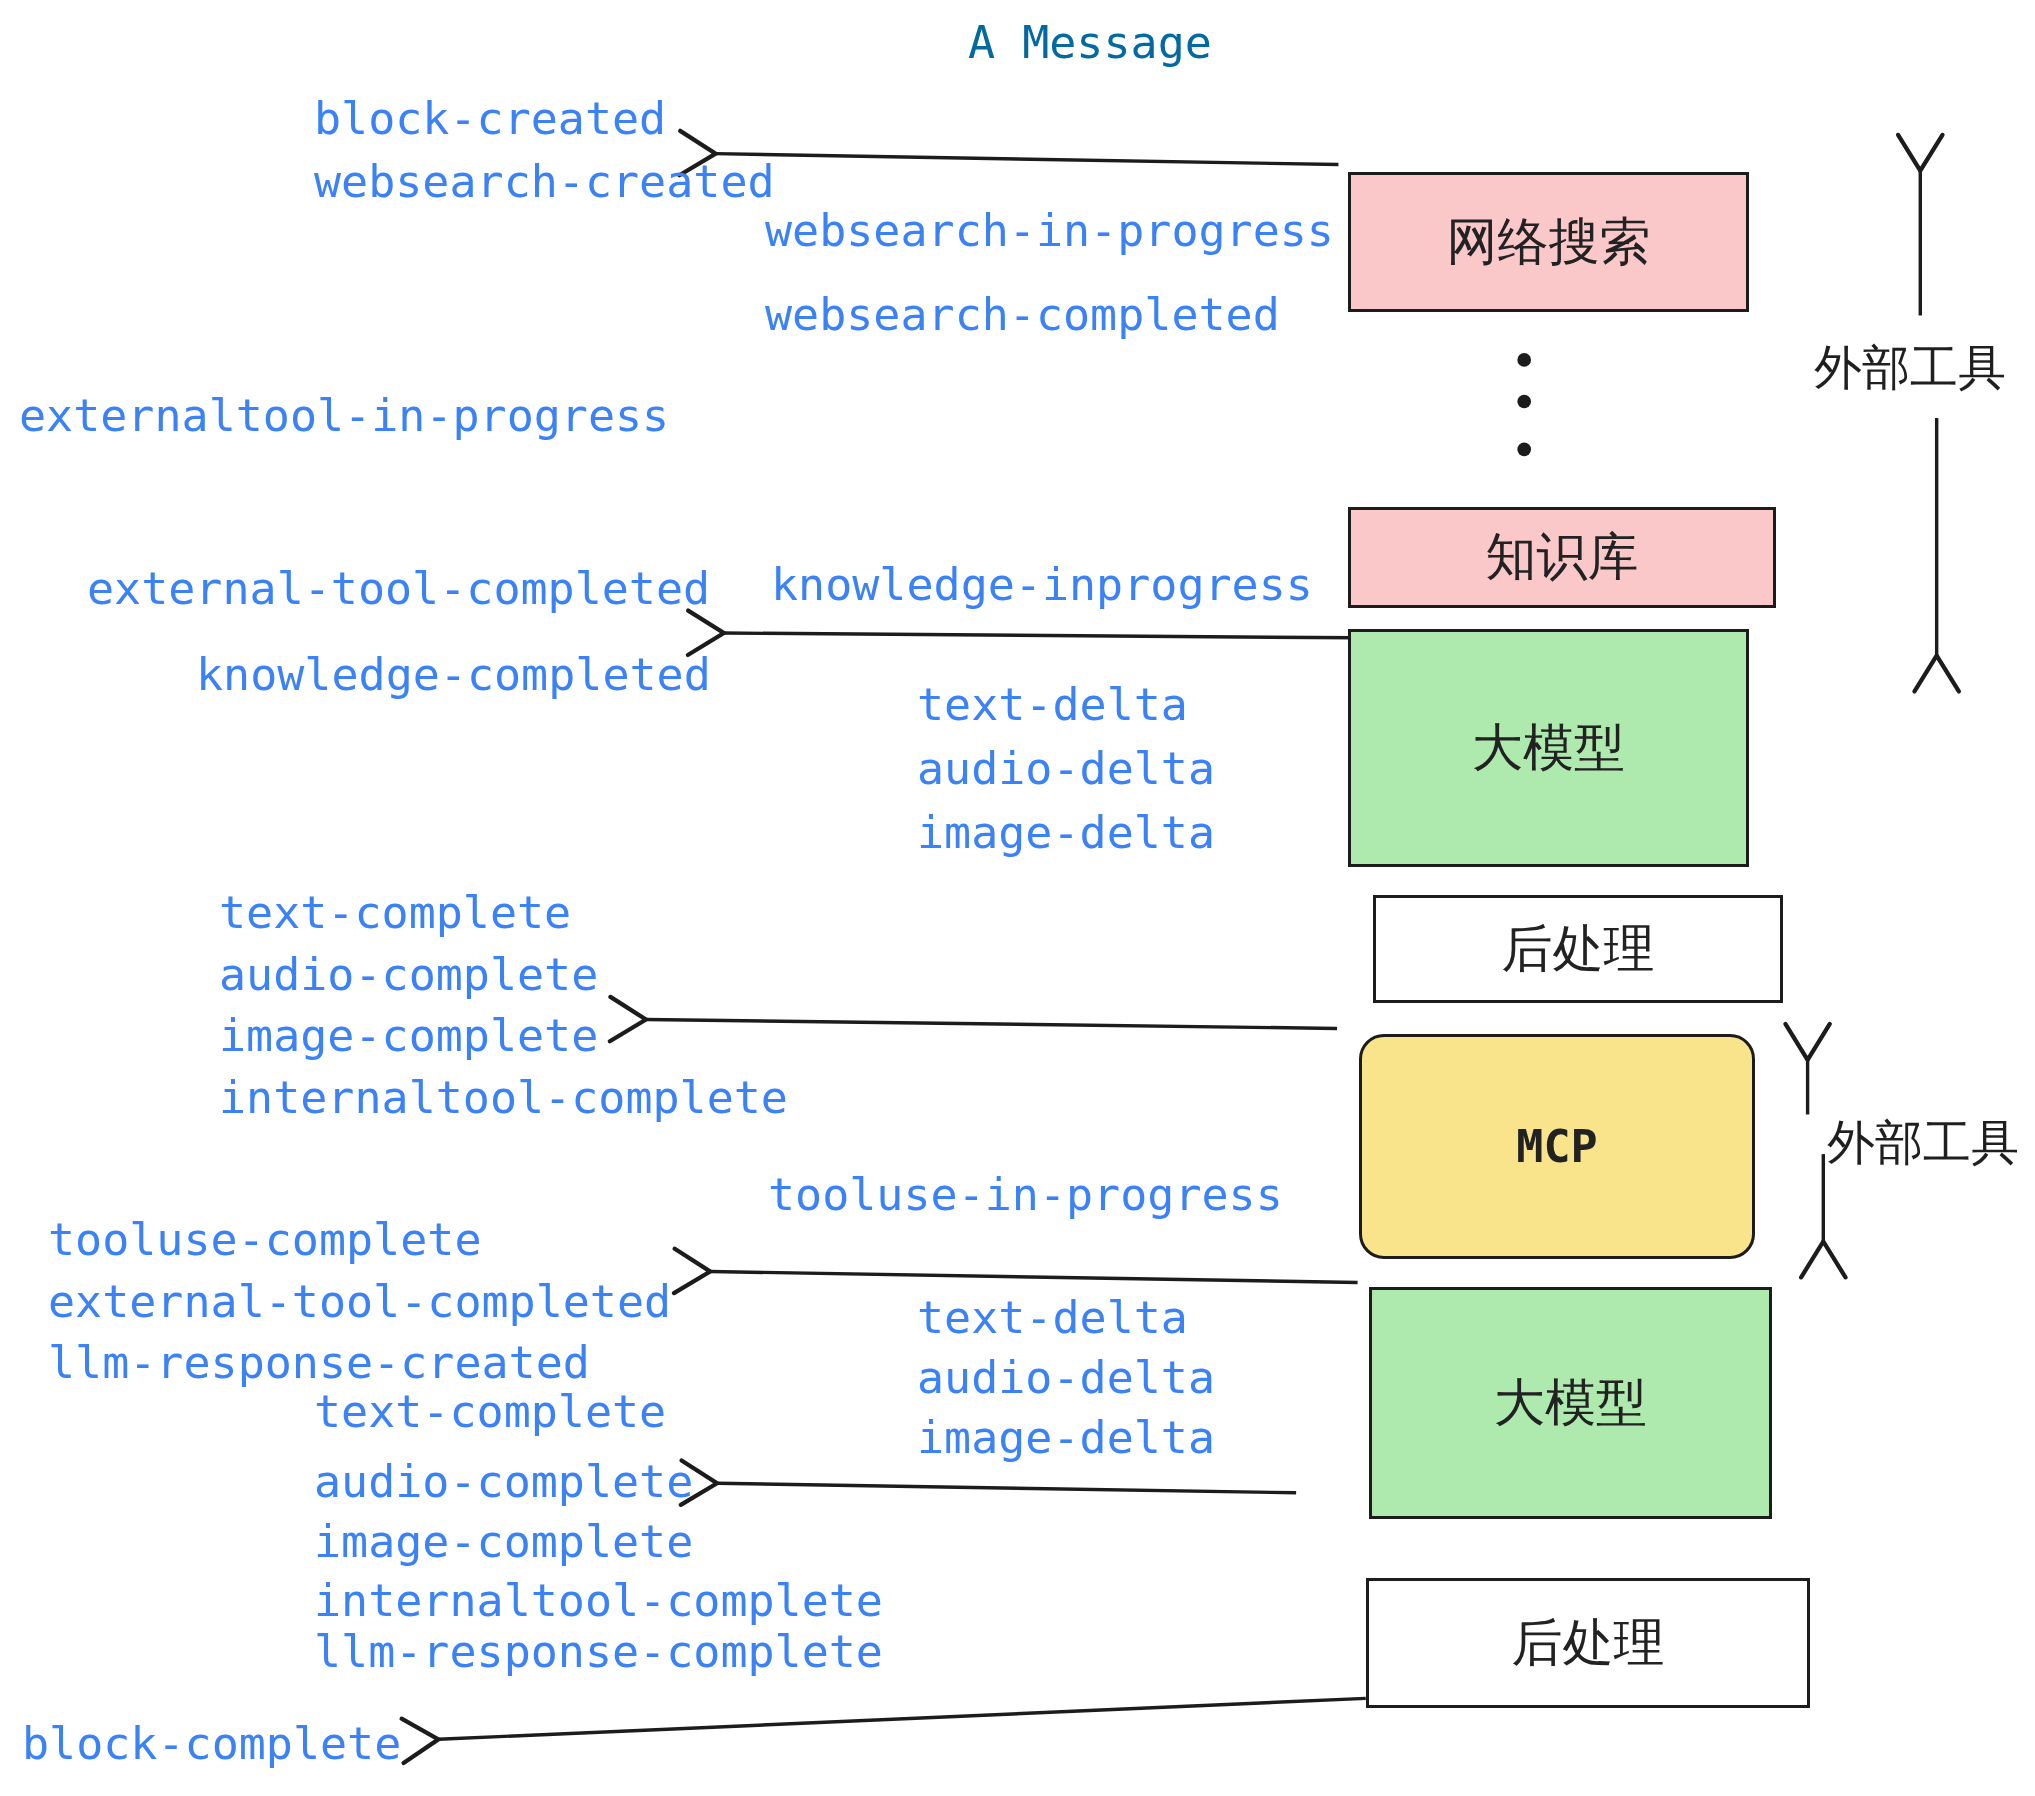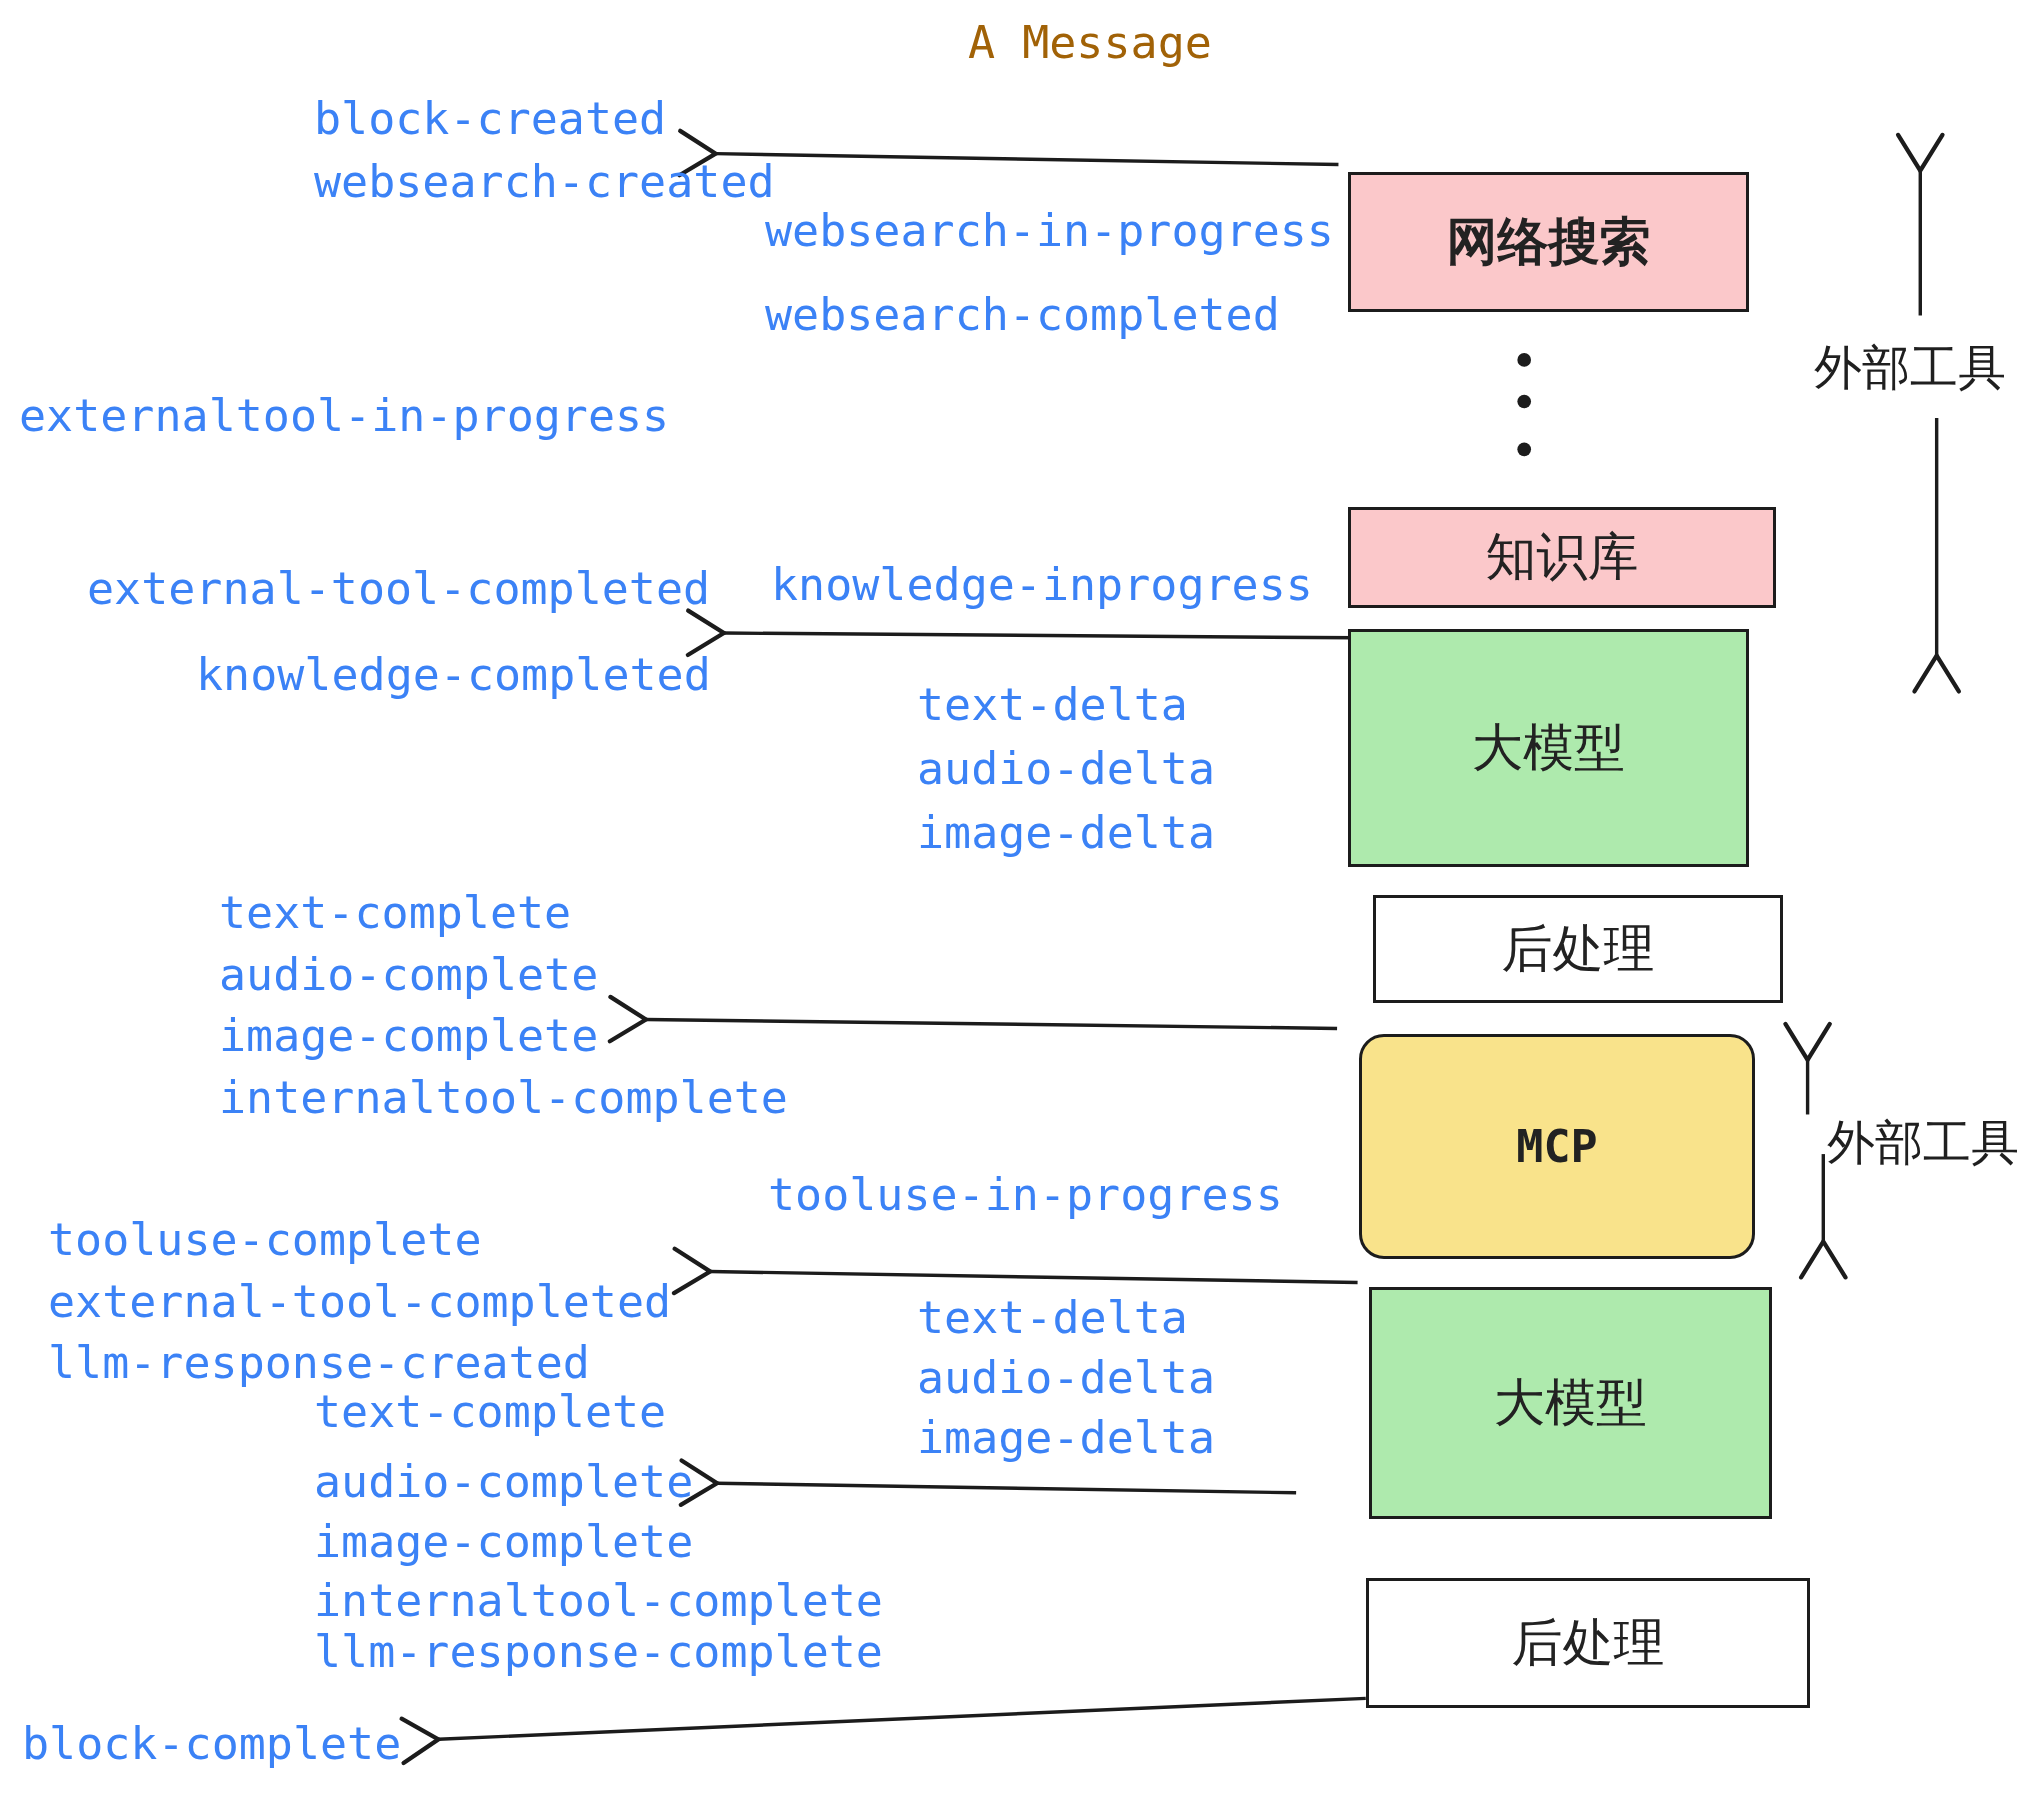--- a/index.html
+++ b/index.html
@@ -25,21 +25,21 @@
     line-height: 59px;
     white-space: nowrap;
     color: #3b82f6;
   }
   .title {
     position: absolute;
     font-family: "DejaVu Sans Mono", "Liberation Mono", monospace;
     font-size: 45px;
     line-height: 55px;
     white-space: nowrap;
-    color: #a16207;
+    color: #0369a1;
   }
   .box {
     position: absolute;
     box-sizing: border-box;
     border: 3.4px solid #1c1c1c;
     display: flex;
     align-items: center;
     justify-content: center;
     font-family: "DejaVu Sans", "Liberation Sans", sans-serif;
     font-size: 51px;
@@ -118,21 +118,21 @@
   <div class="ev" style="left:917px; top:1288px;">text-delta</div>
   <div class="ev" style="left:917px; top:1348px;">audio-delta</div>
   <div class="ev" style="left:917px; top:1408px;">image-delta</div>
   <div class="ev" style="left:314px;  top:1382px;">text-complete</div>
   <div class="ev" style="left:314px;  top:1452px;">audio-complete</div>
   <div class="ev" style="left:314px;  top:1512px;">image-complete</div>
   <div class="ev" style="left:314px;  top:1571px;">internaltool-complete</div>
   <div class="ev" style="left:314px;  top:1622px;">llm-response-complete</div>
   <div class="ev" style="left:22px;   top:1714px;">block-complete</div>
 
-  <div class="box pink" style="left:1348px; top:172px;  width:401px; height:140px;font-weight:bold;">网络搜索</div>
+  <div class="box pink" style="left:1348px; top:172px;  width:401px; height:140px;">网络搜索</div>
   <div class="box pink" style="left:1348px; top:507px;  width:428px; height:101px;">知识库</div>
   <div class="box green" style="left:1348px; top:629px;  width:401px; height:238px;">大模型</div>
   <div class="box white" style="left:1373px; top:895px; width:410px; height:108px;">后处理</div>
   <div class="box yellow mono" style="left:1359px; top:1034px; width:396px; height:225px;">MCP</div>
   <div class="box green" style="left:1369px; top:1287px; width:403px; height:232px;">大模型</div>
   <div class="box white" style="left:1366px; top:1578px; width:444px; height:130px;">后处理</div>
 
   <div class="side-note" style="left:1814px; top:336px;">外部工具</div>
   <div class="side-note" style="left:1827px; top:1111px;">外部工具</div>
 

